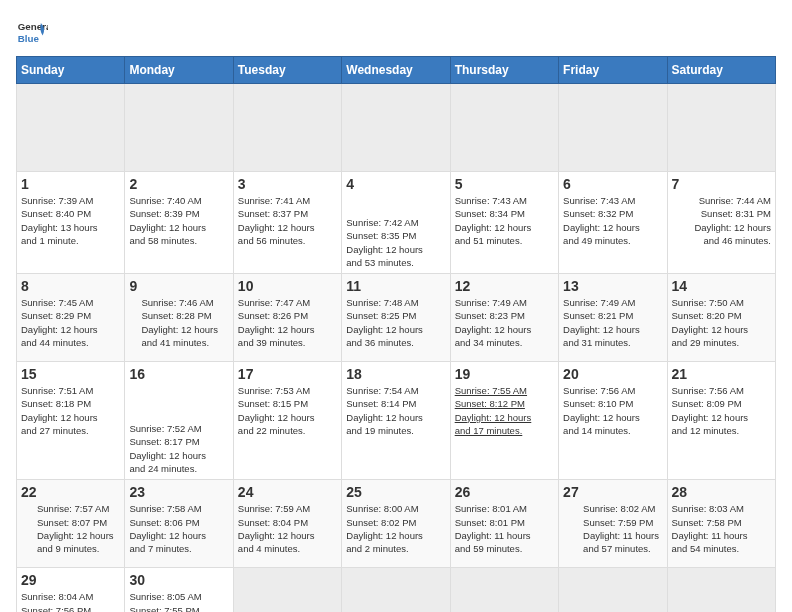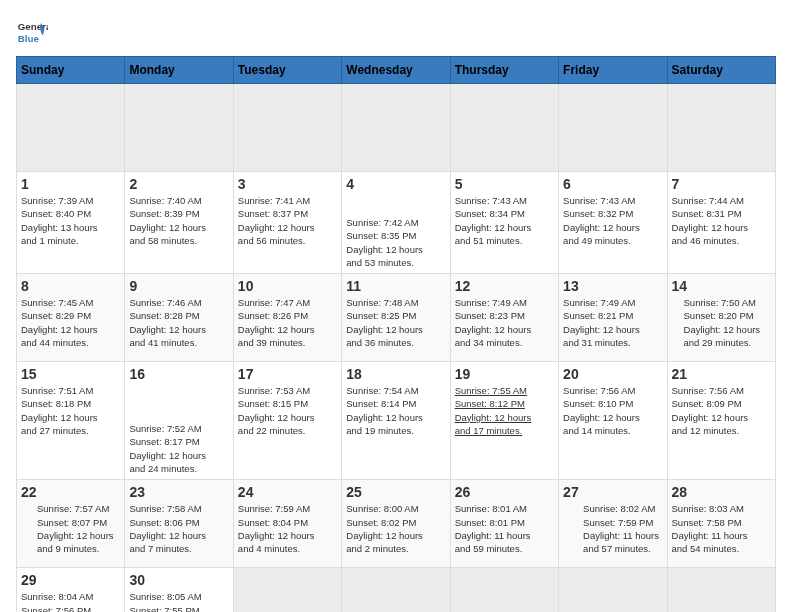--- a/index.html
+++ b/index.html
@@ -37,21 +37,21 @@
       font-size: 14px;
       color: #555;
     }
     table {
       width: 100%;
       border-collapse: collapse;
       table-layout: fixed;
     }
     thead tr th {
       background-color: #3a7abf;
-      color: #000000;
+      color: #ffffff;
       font-size: 12px;
       font-weight: bold;
       padding: 6px 4px;
       text-align: left;
       border: 1px solid #2d6099;
     }
     tbody tr td {
       vertical-align: top;
       font-size: 9.5px;
       color: #333;
@@ -154,37 +154,37 @@
         </td>
         <td>
           <span class="day-number">6</span>
           <div class="day-info" style="white-space: pre-line;">Sunrise: 7:43 AM
 Sunset: 8:32 PM
 Daylight: 12 hours
 and 49 minutes.</div>
         </td>
         <td>
           <span class="day-number">7</span>
-          <div class="day-info" style="white-space: pre-line;">Sunrise: 7:44 AM
+          <div class="day-info" style="white-space: pre-line; text-align: right;">Sunrise: 7:44 AM
 Sunset: 8:31 PM
 Daylight: 12 hours
 and 46 minutes.</div>
         </td>
       </tr>
       <tr>
         <td>
           <span class="day-number">8</span>
           <div class="day-info" style="white-space: pre-line;">Sunrise: 7:45 AM
 Sunset: 8:29 PM
 Daylight: 12 hours
 and 44 minutes.</div>
         </td>
         <td>
           <span class="day-number">9</span>
-          <div class="day-info" style="white-space: pre-line;">Sunrise: 7:46 AM
+          <div class="day-info" style="white-space: pre-line; margin-left: 12px;">Sunrise: 7:46 AM
 Sunset: 8:28 PM
 Daylight: 12 hours
 and 41 minutes.</div>
         </td>
         <td>
           <span class="day-number">10</span>
           <div class="day-info" style="white-space: pre-line;">Sunrise: 7:47 AM
 Sunset: 8:26 PM
 Daylight: 12 hours
 and 39 minutes.</div>
@@ -205,21 +205,21 @@
         </td>
         <td>
           <span class="day-number">13</span>
           <div class="day-info" style="white-space: pre-line;">Sunrise: 7:49 AM
 Sunset: 8:21 PM
 Daylight: 12 hours
 and 31 minutes.</div>
         </td>
         <td>
           <span class="day-number">14</span>
-          <div class="day-info" style="white-space: pre-line; margin-left: 12px;">Sunrise: 7:50 AM
+          <div class="day-info" style="white-space: pre-line;">Sunrise: 7:50 AM
 Sunset: 8:20 PM
 Daylight: 12 hours
 and 29 minutes.</div>
         </td>
       </tr>
       <tr>
         <td>
           <span class="day-number">15</span>
           <div class="day-info" style="white-space: pre-line;">Sunrise: 7:51 AM
 Sunset: 8:18 PM

